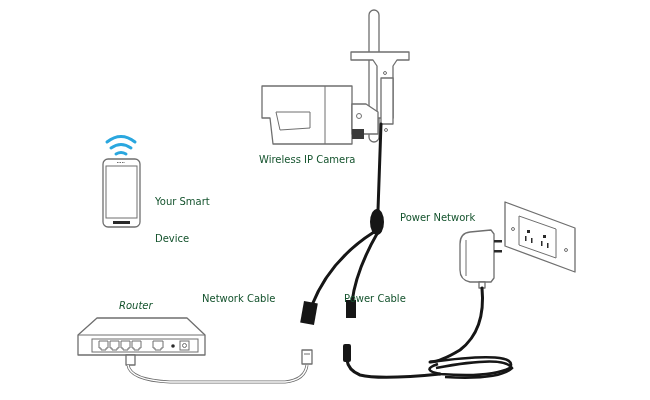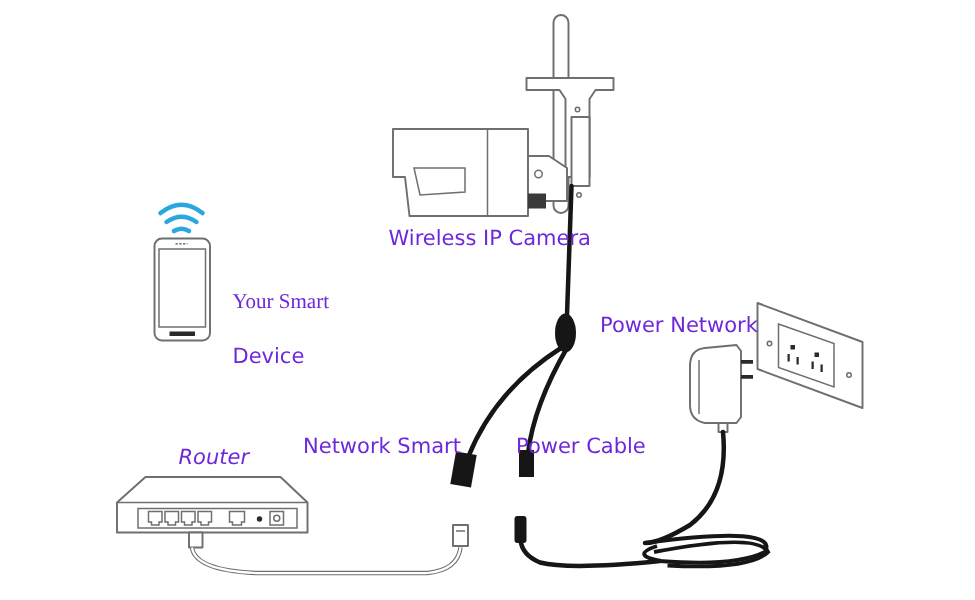--- a/index.html
+++ b/index.html
@@ -1,18 +1,18 @@
 <!DOCTYPE html>
 <html><head>
 <meta charset="utf-8">
 <style>
   html, body { margin: 0; padding: 0; background: #ffffff; }
   body { width: 650px; height: 400px; position: relative; overflow: hidden; font-family: "DejaVu Sans", sans-serif; }
   svg { position: absolute; left: 0; top: 0; }
-  .label { position: absolute; color: #6d28d9; font-size: 14px; line-height: 15px; white-space: nowrap; }
+  .label { position: absolute; color: #14532d; font-size: 10px; line-height: 15px; white-space: nowrap; }
   .outline { fill: #ffffff; stroke: #6f6f6f; stroke-width: 1.3; stroke-linejoin: round; }
   .thin { fill: none; stroke: #6f6f6f; stroke-width: 1; }
   .cable { fill: none; stroke: #161616; stroke-width: 3; stroke-linecap: round; stroke-linejoin: round; }
   .dark { fill: #161616; }
 </style>
 </head>
 <body>
 
 <svg width="650" height="400" viewBox="0 0 650 400">
 
@@ -108,18 +108,18 @@
   <g>
     <path class="cable" d="M482 288 Q486 330 460 350 Q440 362 430 362"></path>
     <path d="M430 362 Q520 350 510 368 Q490 378 440 374 Q420 370 438 364" fill="none" stroke="#161616" stroke-width="2.6"></path>
     <path d="M436 368 Q505 355 512 368 Q500 380 445 377" fill="none" stroke="#161616" stroke-width="2.6"></path>
     <path class="cable" d="M440 374 Q380 380 360 375 Q348 370 347 360"></path>
     <rect class="dark" x="343" y="344" width="8" height="18" rx="2"></rect>
   </g>
 </svg>
 
 <div class="label" style="left:259px; top:152px;">Wireless IP Camera</div>
-<div class="label" style="left:155px; top:194px;font-family:Liberation Serif, serif;">Your Smart</div>
+<div class="label" style="left:155px; top:194px;">Your Smart</div>
 <div class="label" style="left:155px; top:208px;margin-top:23px;">Device</div>
 <div class="label" style="left:400px; top:210px;">Power Network</div>
 <div class="label" style="left:119px; top:298px;font-style:italic;">Router</div>
-<div class="label" style="left:202px; top:291px;">Network Smart</div>
+<div class="label" style="left:202px; top:291px;">Network Cable</div>
 <div class="label" style="left:344px; top:291px;">Power Cable</div>
 
 </body></html>

